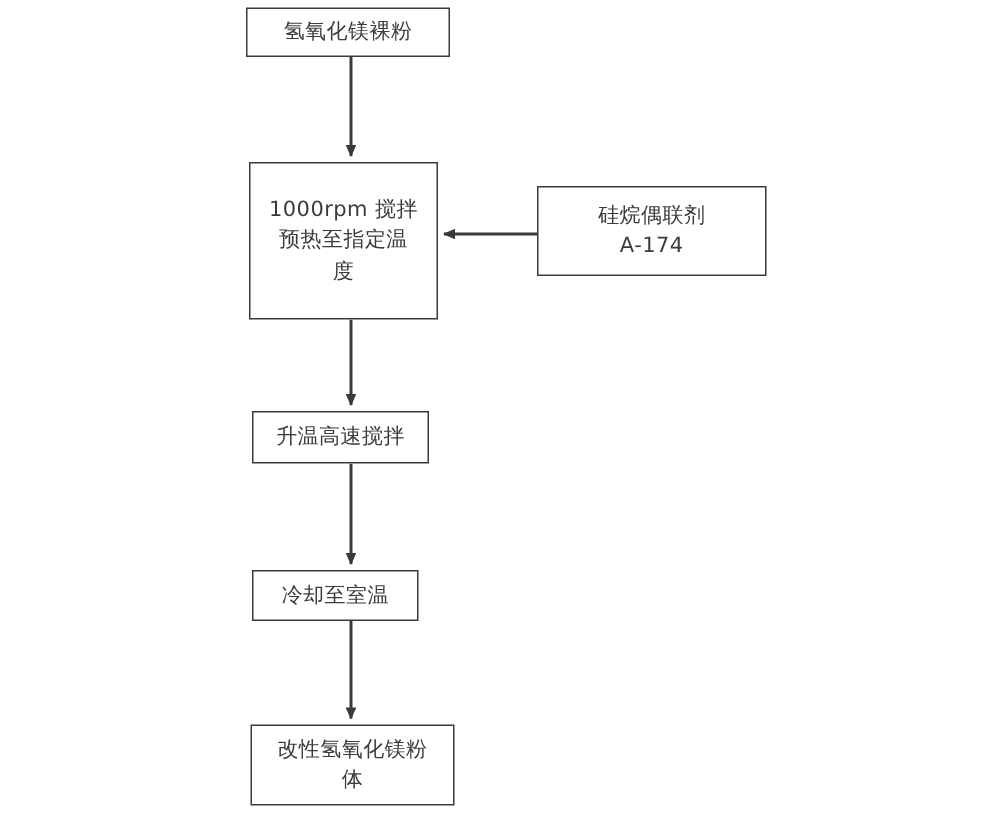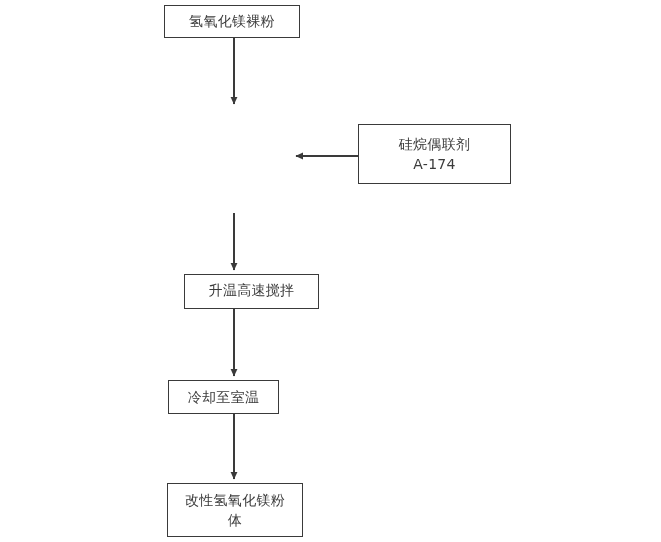--- a/index.html
+++ b/index.html
@@ -45,21 +45,21 @@
     top: 0;
     width: 661px;
     height: 542px;
     pointer-events: none;
   }
 
   
   #node-raw        { left: 164px; top: 5px;   width: 136px; height: 33px; }
   #node-stir       { left: 166px; top: 108px; width: 126px; height: 105px; }
   #node-silane     { left: 358px; top: 124px; width: 153px; height: 60px; }
-  #node-highspeed  { left: 184px; top: 274px; width: 135px; height: 35px; font-family: Liberation Mono, monospace; }
+  #node-highspeed  { left: 168px; top: 274px; width: 118px; height: 35px; }
   #node-cool       { left: 168px; top: 380px; width: 111px; height: 34px; }
   #node-product    { left: 167px; top: 483px; width: 136px; height: 54px; }
 </style>
 </head>
 <body>
 
 <div id="canvas">
 
   <svg id="svg-connectors" viewBox="0 0 661 542" width="661" height="542" xmlns="http://www.w3.org/2000/svg">
     <defs>
@@ -86,20 +86,25 @@
 
     <g>
       <line x1="234" y1="414" x2="234" y2="479" stroke="#3a3a3a" stroke-width="2" marker-end="url(#arrowhead)"></line>
     </g>
   </svg>
 
   <div class="node" id="node-raw">
     <span class="node-text">氢氧化镁裸粉</span>
   </div>
 
+  <div class="node" id="node-stir">
+    <span class="node-text">1000rpm 搅拌
+预热至指定温
+度</span>
+  </div>
 
   <div class="node" id="node-silane">
     <span class="node-text">硅烷偶联剂
 A-174</span>
   </div>
 
   <div class="node" id="node-highspeed">
     <span class="node-text">升温高速搅拌</span>
   </div>
 

